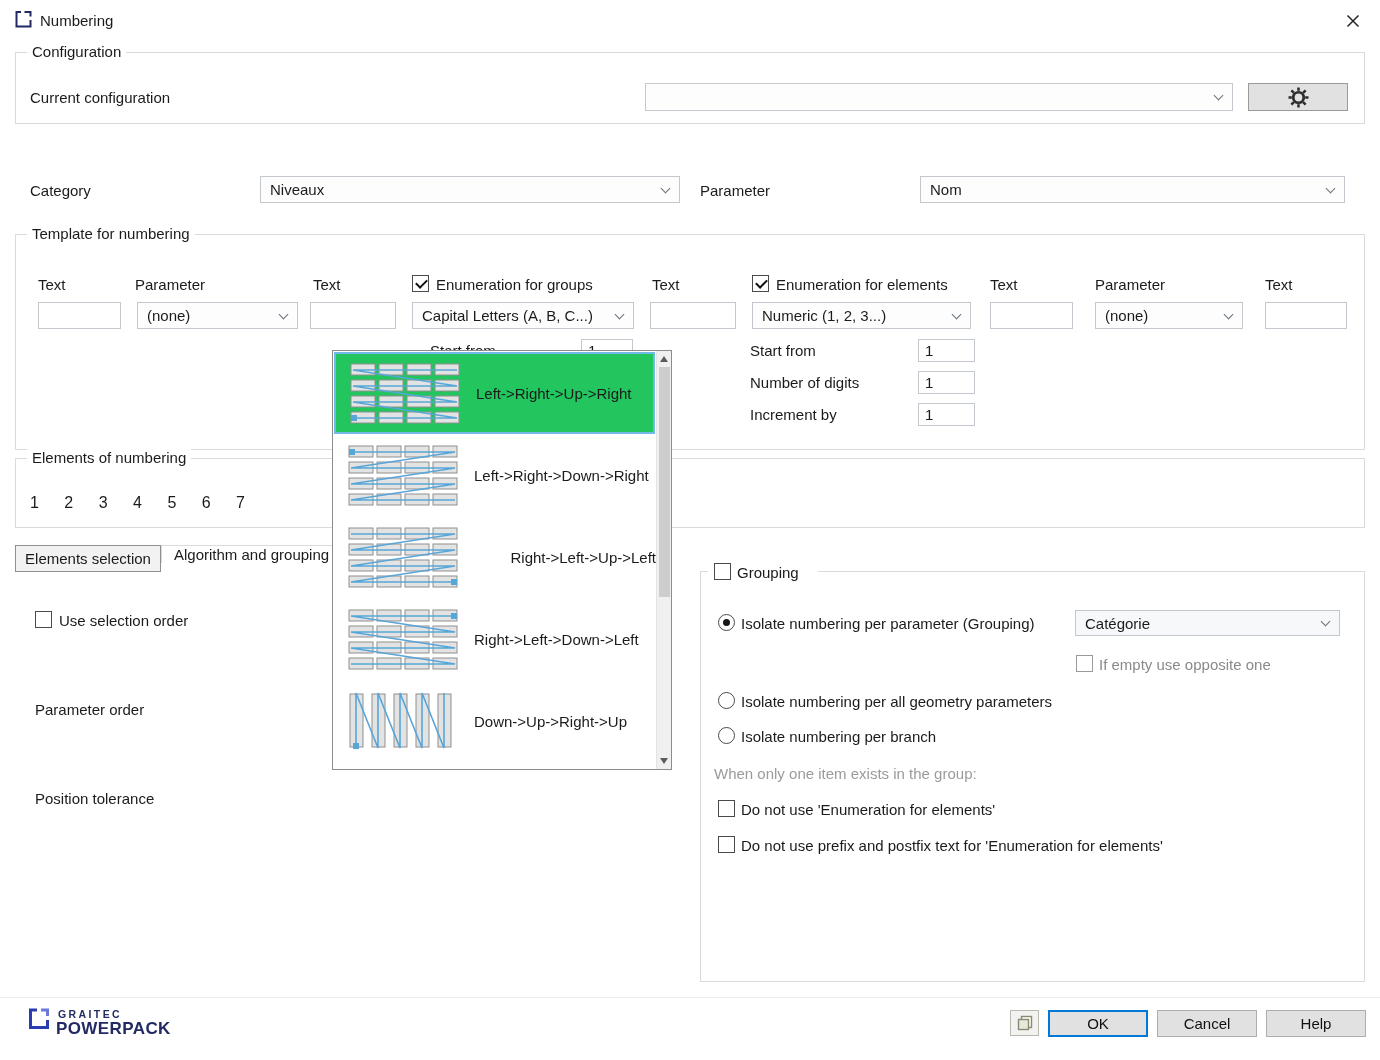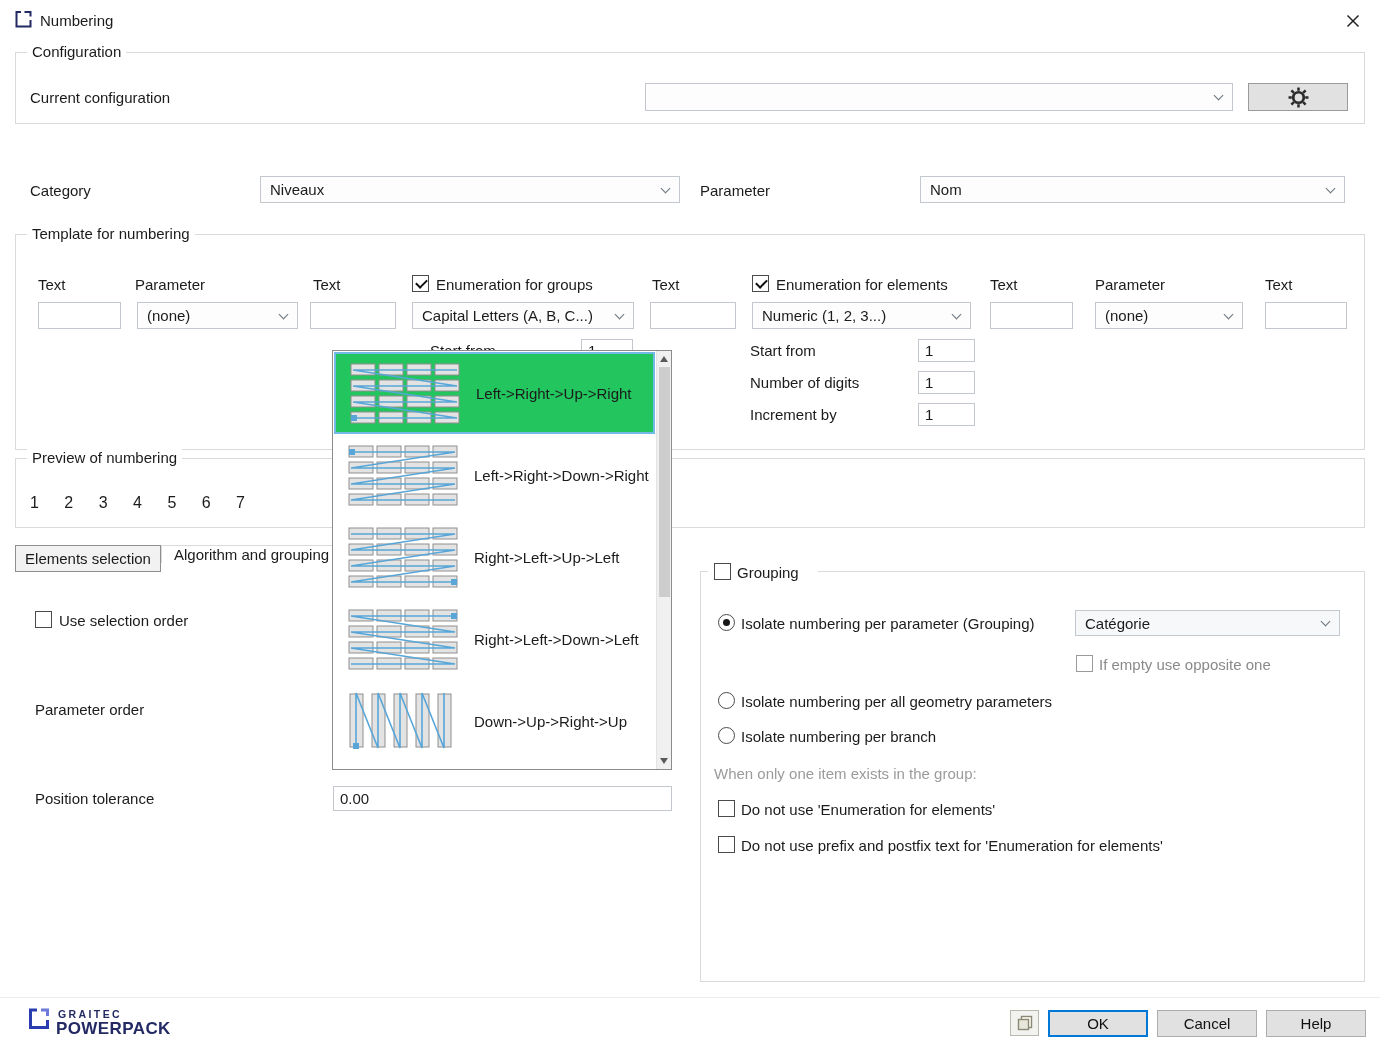--- a/index.html
+++ b/index.html
@@ -131,36 +131,35 @@
   <input class="tbox" style="left: 581px; top: 339px; width: 52px; height: 23px;" value="1">
 
   <div class="lbl" style="left:750px;top:342px;">Start from</div>
   <input class="tbox" style="left: 918px; top: 339px; width: 57px; height: 23px;" value="1">
   <div class="lbl" style="left:750px;top:374px;">Number of digits</div>
   <input class="tbox" style="left: 918px; top: 371px; width: 57px; height: 23px;" value="1">
   <div class="lbl" style="left:750px;top:406px;">Increment by</div>
   <input class="tbox" style="left: 918px; top: 403px; width: 57px; height: 23px;" value="1">
 
   <div class="group" style="left:15px;top:458px;width:1350px;height:70px;">
-    <span class="legend">Preview of numbering</span>
+    <span class="legend">Elements of numbering</span>
   </div>
   <div class="lbl" style="left:30px;top:494px;font-size:16px;word-spacing:21px;text-align:right;">1 2 3 4 5 6 7</div>
 
   <div class="tab" style="left:15px;top:545px;width:146px;height:27px;background:#f2f2f2;border:1px solid #8f8f8f;justify-content:center;">
     <span>Elements selection</span>
   </div>
   <div class="tab" style="left:161px;top:545px;width:193px;height:18px;background:#ffffff;border:1px solid #dadada;border-bottom:none;">
     <span>Algorithm and grouping</span>
   </div>
 
   <div class="cb" style="left:35px;top:611px;"></div>
   <div class="lbl" style="left:59px;top:612px;">Use selection order</div>
   <div class="lbl" style="left:35px;top:701px;">Parameter order</div>
   <div class="lbl" style="left:35px;top:790px;">Position tolerance</div>
-  <input class="tbox" style="left: 333px; top: 786px; width: 339px; height: 25px;" value="0.00">
 
   <div class="group" style="left:700px;top:571px;width:665px;height:411px;"></div>
   <div class="abs" style="left:708px;top:562px;width:110px;height:20px;background:#fff;"></div>
   <div class="cb" style="left:714px;top:563px;"></div>
   <div class="lbl" style="left:737px;top:564px;">Grouping</div>
 
   <div class="rb on" style="left:718px;top:614px;"></div>
   <div class="lbl" style="left:741px;top:615px;">Isolate numbering per parameter (Grouping)</div>
   <div class="combo" style="left:1075px;top:610px;width:265px;height:26px;background:#f7f8f9;">
     <span>Catégorie</span>
@@ -230,21 +229,21 @@
             <rect x="29" y="50" width="24" height="11"></rect>
             <rect x="57" y="50" width="24" height="11"></rect>
             <rect x="85" y="50" width="24" height="11"></rect>
         </g>
         <polyline points="3,8 107,8 3,24 107,24 3,40 107,40 3,56 107,56" fill="none" stroke="#58a6d8" stroke-width="1.6"></polyline>
         <rect x="1" y="5" width="6" height="6" fill="#58a6d8"></rect>
       </svg>
       <span>Left-&gt;Right-&gt;Down-&gt;Right</span>
     </div>
 
-    <div class="dditem" style="top:165px;">
+    <div class="dditem" style="top:165px;justify-content:space-between;">
       <svg class="ic" width="110" height="63" viewBox="0 0 110 63">
         <g fill="#e3e3e3" stroke="#8f8f8f" stroke-width="1">
           <rect x="1" y="2" width="24" height="11"></rect>
             <rect x="29" y="2" width="24" height="11"></rect>
             <rect x="57" y="2" width="24" height="11"></rect>
             <rect x="85" y="2" width="24" height="11"></rect>
           <rect x="1" y="18" width="24" height="11"></rect>
             <rect x="29" y="18" width="24" height="11"></rect>
             <rect x="57" y="18" width="24" height="11"></rect>
             <rect x="85" y="18" width="24" height="11"></rect>

